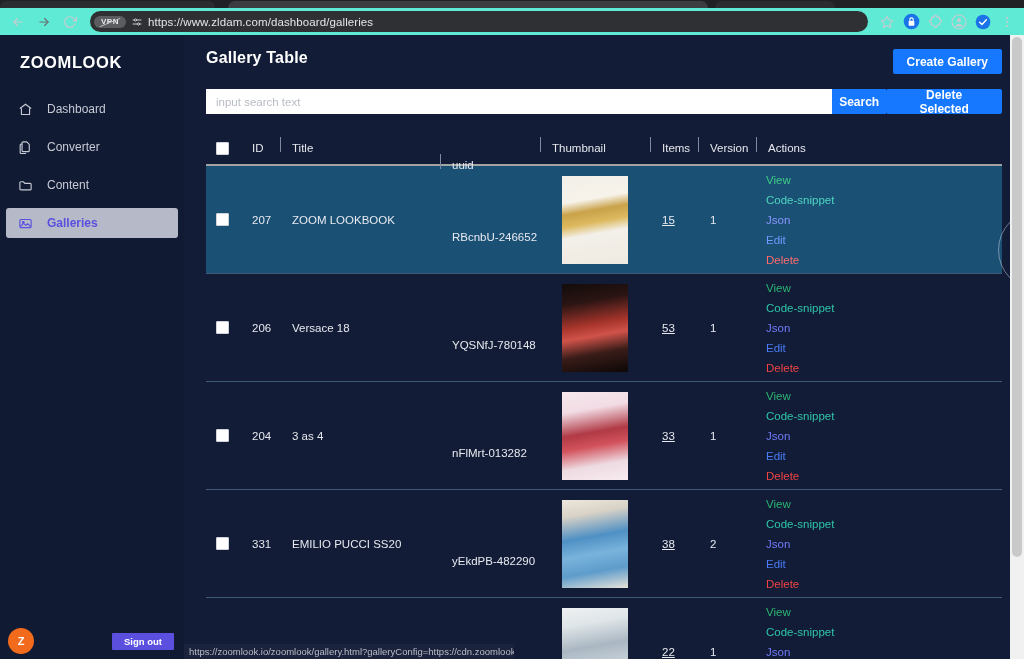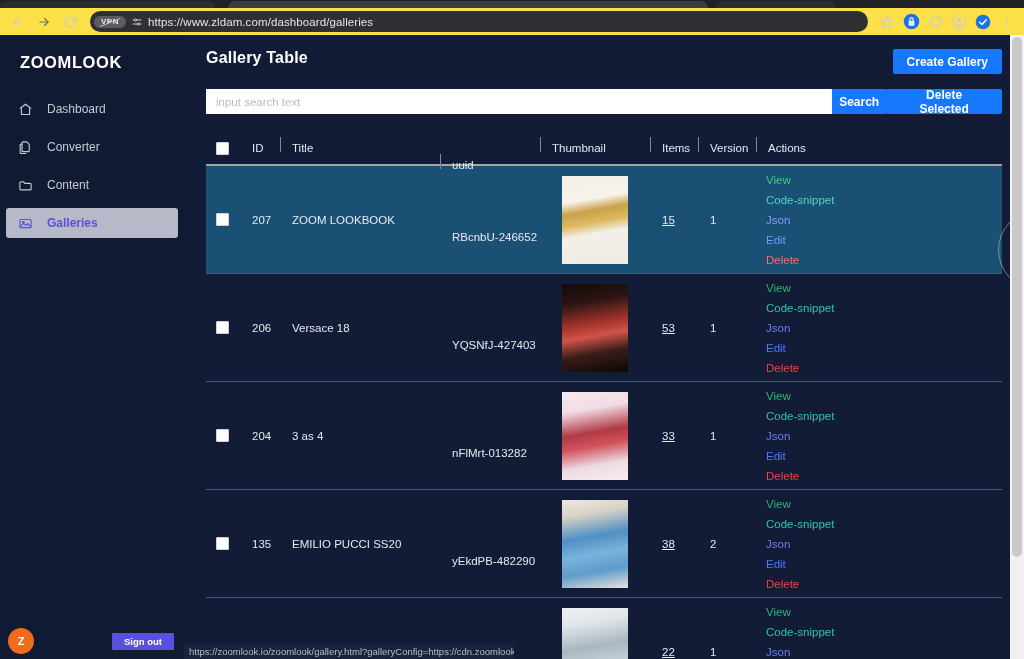--- a/index.html
+++ b/index.html
@@ -17,21 +17,21 @@
   }
   #tab-strip .tab {
     position: absolute; top: 1px; height: 7px; border-radius: 7px 7px 0 0;
     background: #35363a;
   }
   #tab-strip .tab.t1 { left: 0px; width: 215px; background:#2b2c2f;}
   #tab-strip .tab.t2 { left: 228px; width: 480px; background: #3c3d40; }
   #tab-strip .tab.t3 { left: 715px; width: 120px; background:#2b2c2f; }
 
   #toolbar {
-    height: 27px; background: #fde047; display: flex; align-items: center;
+    height: 27px; background: #5eead4; display: flex; align-items: center;
     padding: 0 6px; gap: 2px;
   }
   .nav-btn {
     width: 24px; height: 22px; display: flex; align-items: center;
     justify-content: center; border-radius: 50%; color: #c9ccd1;
   }
   .nav-btn.disabled { color: #6b6e73; }
   .nav-btn svg { display: block; }
 
   #omnibox {
@@ -386,21 +386,21 @@
                 <span class="a-delete">Delete</span>
               </div>
             </div>
           </div>
           <div class="t-row t-body-row">
             <div class="c-check">
               <span class="chk"></span>
             </div>
             <div class="c-id cell">206</div>
             <div class="c-title cell">Versace 18</div>
-            <div class="c-uuid cell">YQSNfJ-427403</div>
+            <div class="c-uuid cell">YQSNfJ-780148</div>
             <div class="c-thumb">
               <span class="thumb-img" style="background:linear-gradient(170deg,#120c0b 0%,#2b1513 22%,#a8352c 46%,#d0534a 58%,#3a1c18 76%,#0c0807 100%)"></span>
             </div>
             <div class="c-items cell"><span class="items-link">53</span></div>
             <div class="c-version cell">1</div>
             <div class="c-actions">
               <div class="actions">
                 <span class="a-view">View</span>
                 <span class="a-code">Code-snippet</span>
                 <span class="a-json">Json</span>
@@ -428,21 +428,21 @@
                 <span class="a-json">Json</span>
                 <span class="a-edit">Edit</span>
                 <span class="a-delete">Delete</span>
               </div>
             </div>
           </div>
           <div class="t-row t-body-row">
             <div class="c-check">
               <span class="chk"></span>
             </div>
-            <div class="c-id cell">135</div>
+            <div class="c-id cell">331</div>
             <div class="c-title cell">EMILIO PUCCI SS20</div>
             <div class="c-uuid cell">yEkdPB-482290</div>
             <div class="c-thumb">
               <span class="thumb-img" style="background:linear-gradient(170deg,#ece7dd 0%,#d9d2c6 18%,#4f90c4 42%,#79b3dc 60%,#5e9ccb 78%,#e7e2d8 100%)"></span>
             </div>
             <div class="c-items cell"><span class="items-link">38</span></div>
             <div class="c-version cell">2</div>
             <div class="c-actions">
               <div class="actions">
                 <span class="a-view">View</span>

